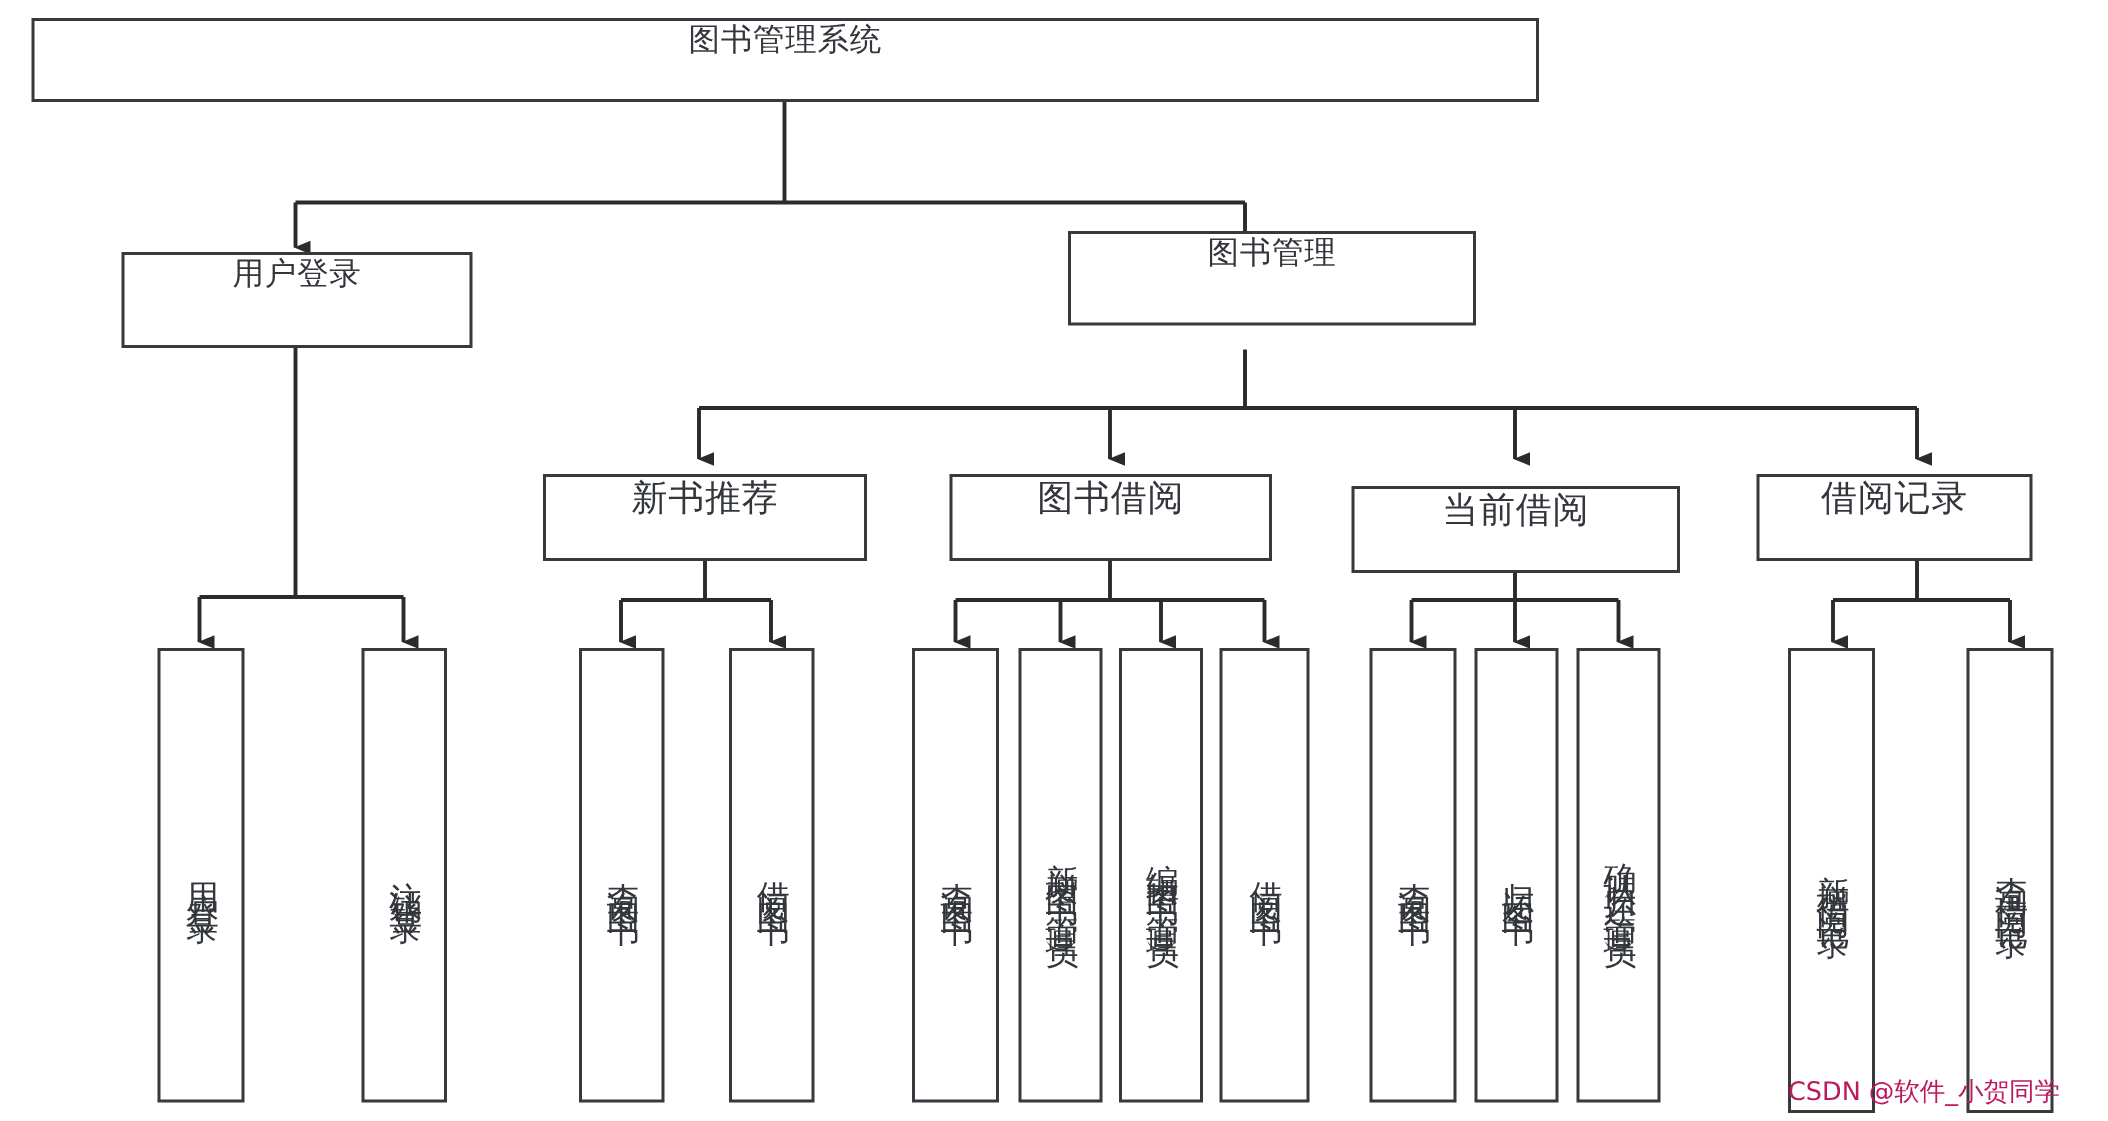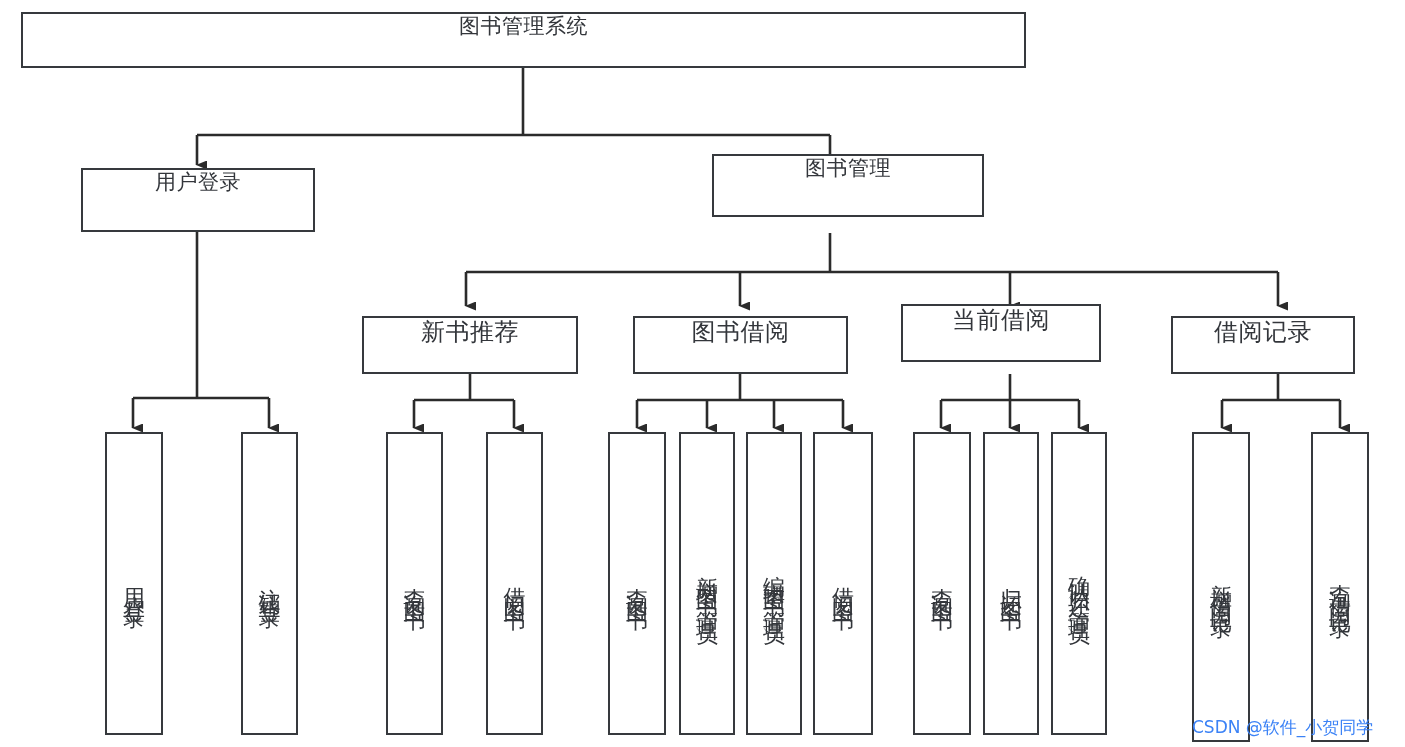--- a/index.html
+++ b/index.html
@@ -68,21 +68,21 @@
     display: flex;
     align-items: center;
     justify-content: center;
   }
   .node.leaf.topalign .label {
     align-items: flex-start;
     padding-top: 6px;
   }
   .watermark {
     position: absolute;
-    color: #3b82f6;
+    color: #be185d;
     font-size: 17px;
     white-space: nowrap;
     z-index: 5;
     font-family: "DejaVu Sans", "Liberation Sans", sans-serif;
   }
 </style>
 </head>
 <body>
 
 <div id="diagram-root">
@@ -150,21 +150,21 @@
   </div>
 
   <div class="node horiz lvl3" style="left:362px; top:316px; width:216px; height:58px;">
     <span class="label">新书推荐</span>
   </div>
 
   <div class="node horiz lvl3" style="left:633px; top:316px; width:215px; height:58px;">
     <span class="label">图书借阅</span>
   </div>
 
-  <div class="node horiz lvl3" style="left:901px; top:304px; width:200px; height:58px;">
+  <div class="node horiz lvl3" style="left:901px; top:324px; width:219px; height:58px;">
     <span class="label">当前借阅</span>
   </div>
 
   <div class="node horiz lvl3" style="left:1171px; top:316px; width:184px; height:58px;">
     <span class="label">借阅记录</span>
   </div>
 
   <div class="node leaf" style="left:105px; top:432px; width:58px; height:303px;">
     <span class="label">用户登录</span>
   </div>

